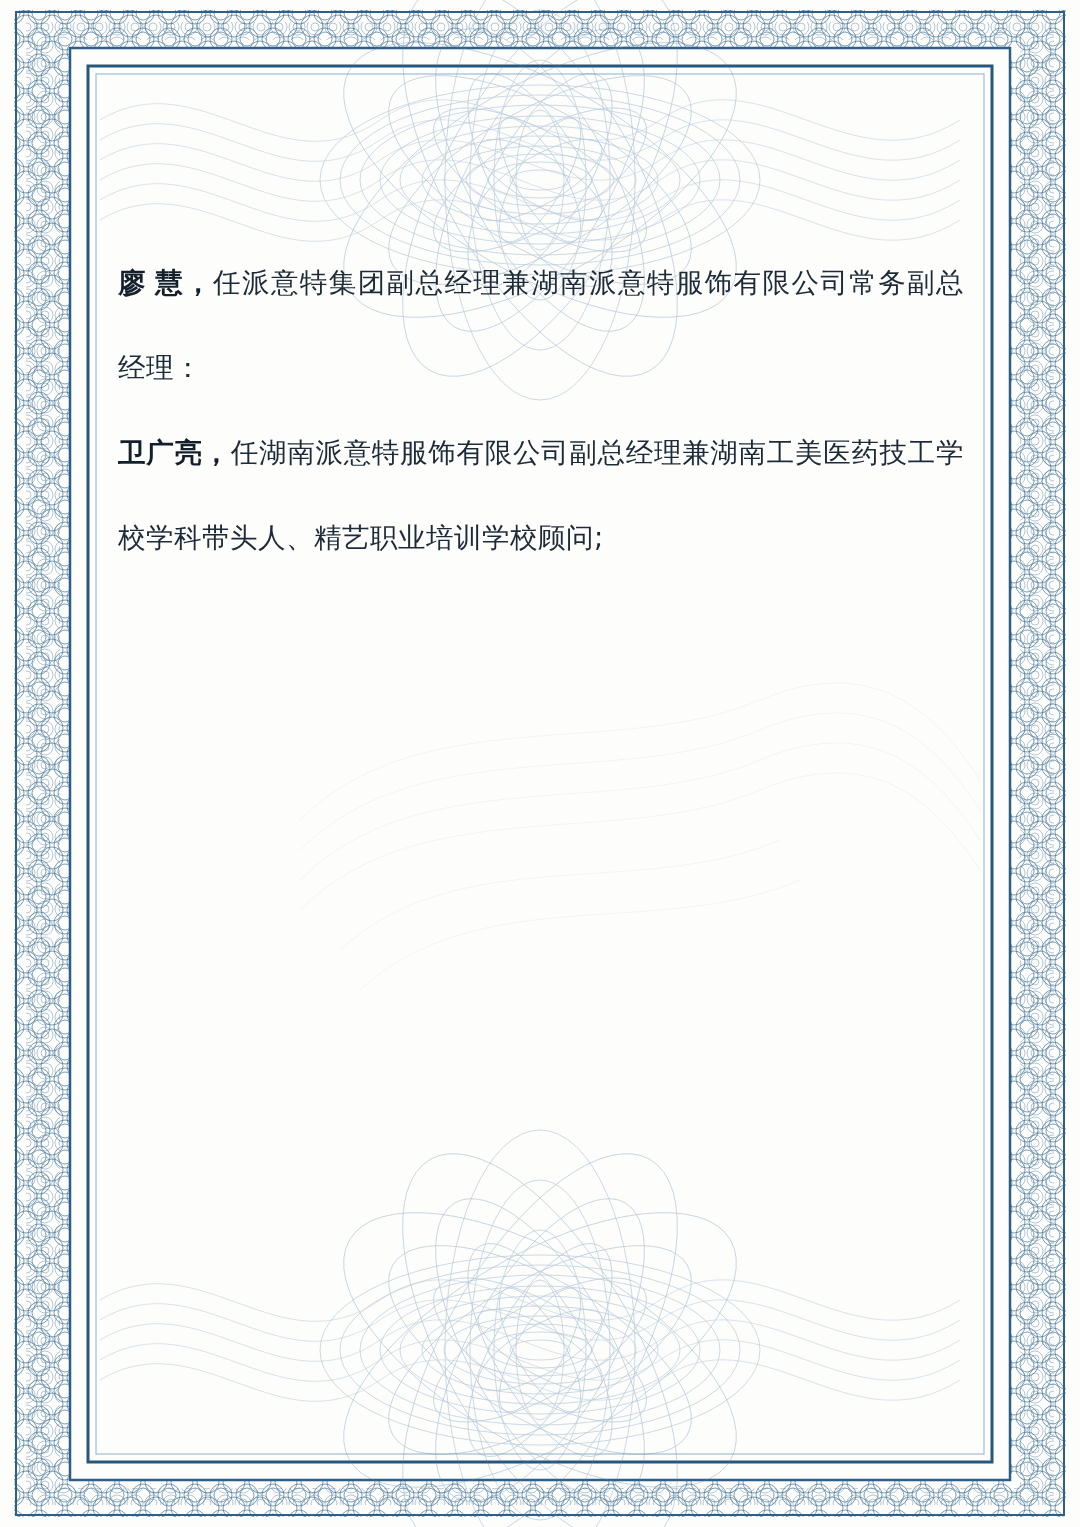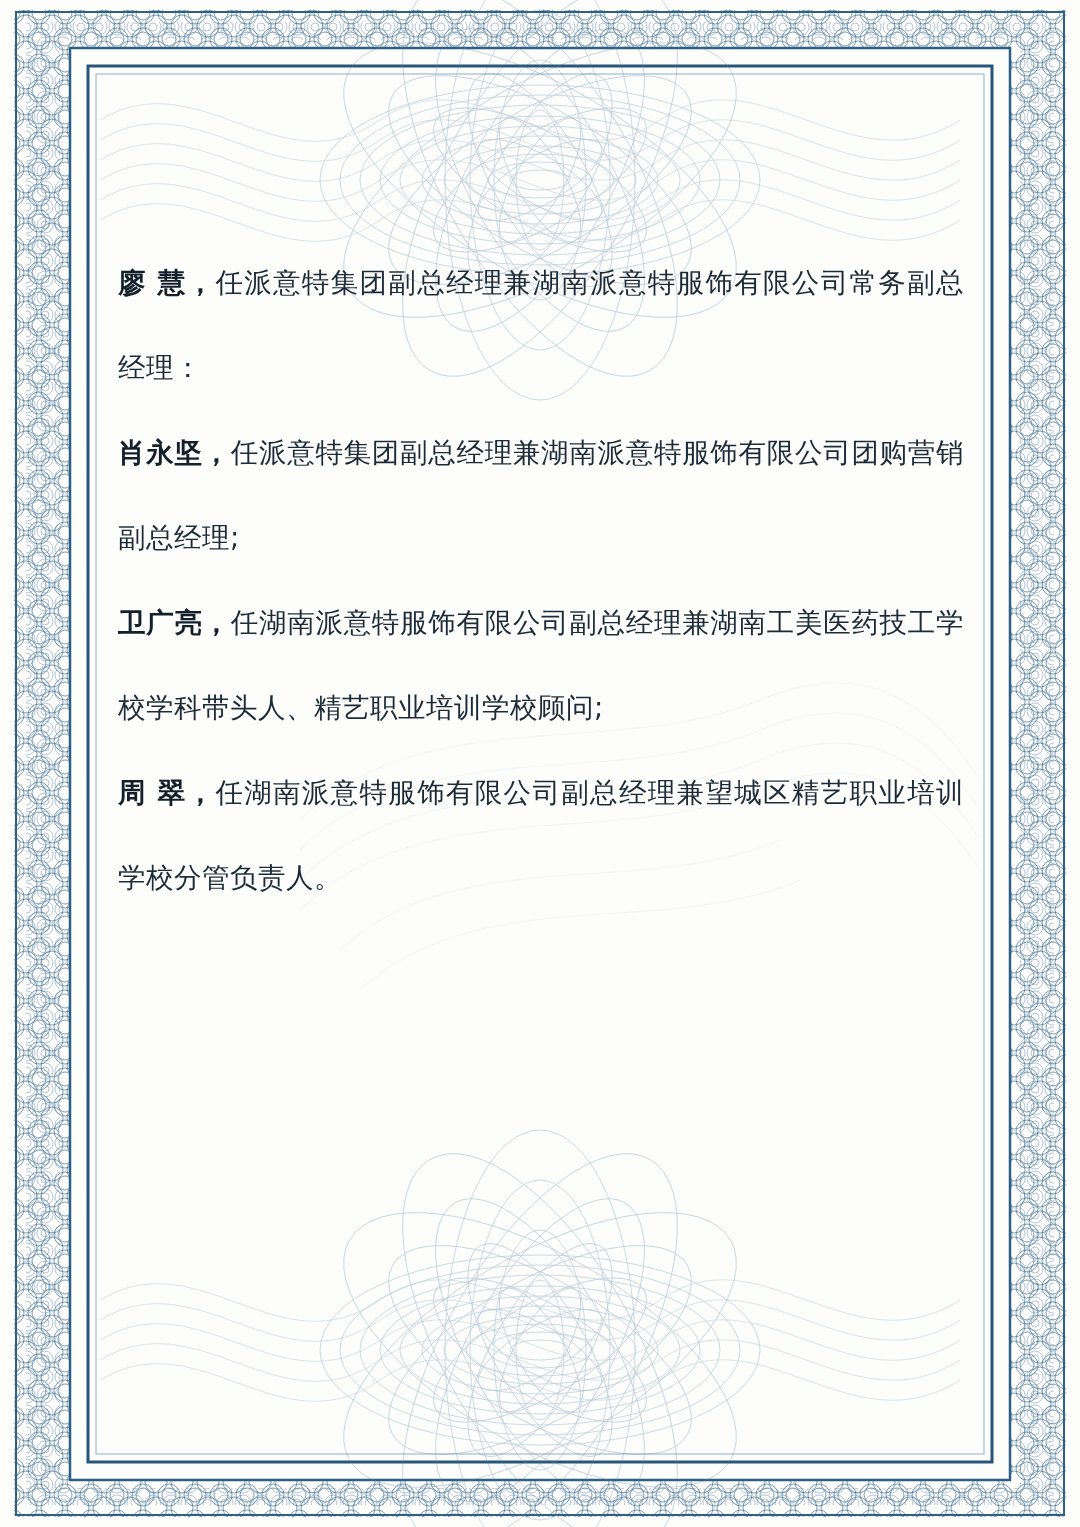--- a/index.html
+++ b/index.html
@@ -36,20 +36,21 @@
     line-height: 85px;
     color: #1d2b38;
     letter-spacing: 0.5px;
     text-align: justify;
     margin: 0 0 0 0;
     white-space: pre-wrap;
   }
   .para .nm {
     font-weight: bold;
     color: #13202c;
+    font-family: Liberation Serif, serif;
   }
 
   
   .deco {
     position: absolute;
     left: 0; top: 0;
     width: 1080px; height: 1527px;
     z-index: 1;
     pointer-events: none;
   }
@@ -214,18 +215,16 @@
         <path d="M300,880 C420,760 620,820 760,760 C880,710 940,780 980,840"></path>
         <path d="M300,910 C420,790 620,850 760,790 C880,740 940,810 980,870"></path>
         <path d="M340,950 C460,840 640,900 780,840"></path>
         <path d="M360,990 C480,880 660,940 800,880"></path>
       </g>
     </g>
   </svg>
 
   <div class="content">
     <p class="para"><span class="nm">廖 慧，</span><span>任派意特集团副总经理兼湖南派意特服饰有限公司常务副总经理：</span></p>
-    <p class="para"><span class="nm">肖永坚，</span><span>任派意特集团副总经理兼湖南派意特服饰有限公司团购营销副总经理;</span></p>
     <p class="para"><span class="nm">卫广亮，</span><span>任湖南派意特服饰有限公司副总经理兼湖南工美医药技工学校学科带头人、精艺职业培训学校顾问;</span></p>
-    <p class="para"><span class="nm">周 翠，</span><span>任湖南派意特服饰有限公司副总经理兼望城区精艺职业培训学校分管负责人。</span></p>
   </div>
 
 </div>
 
 </body></html>

